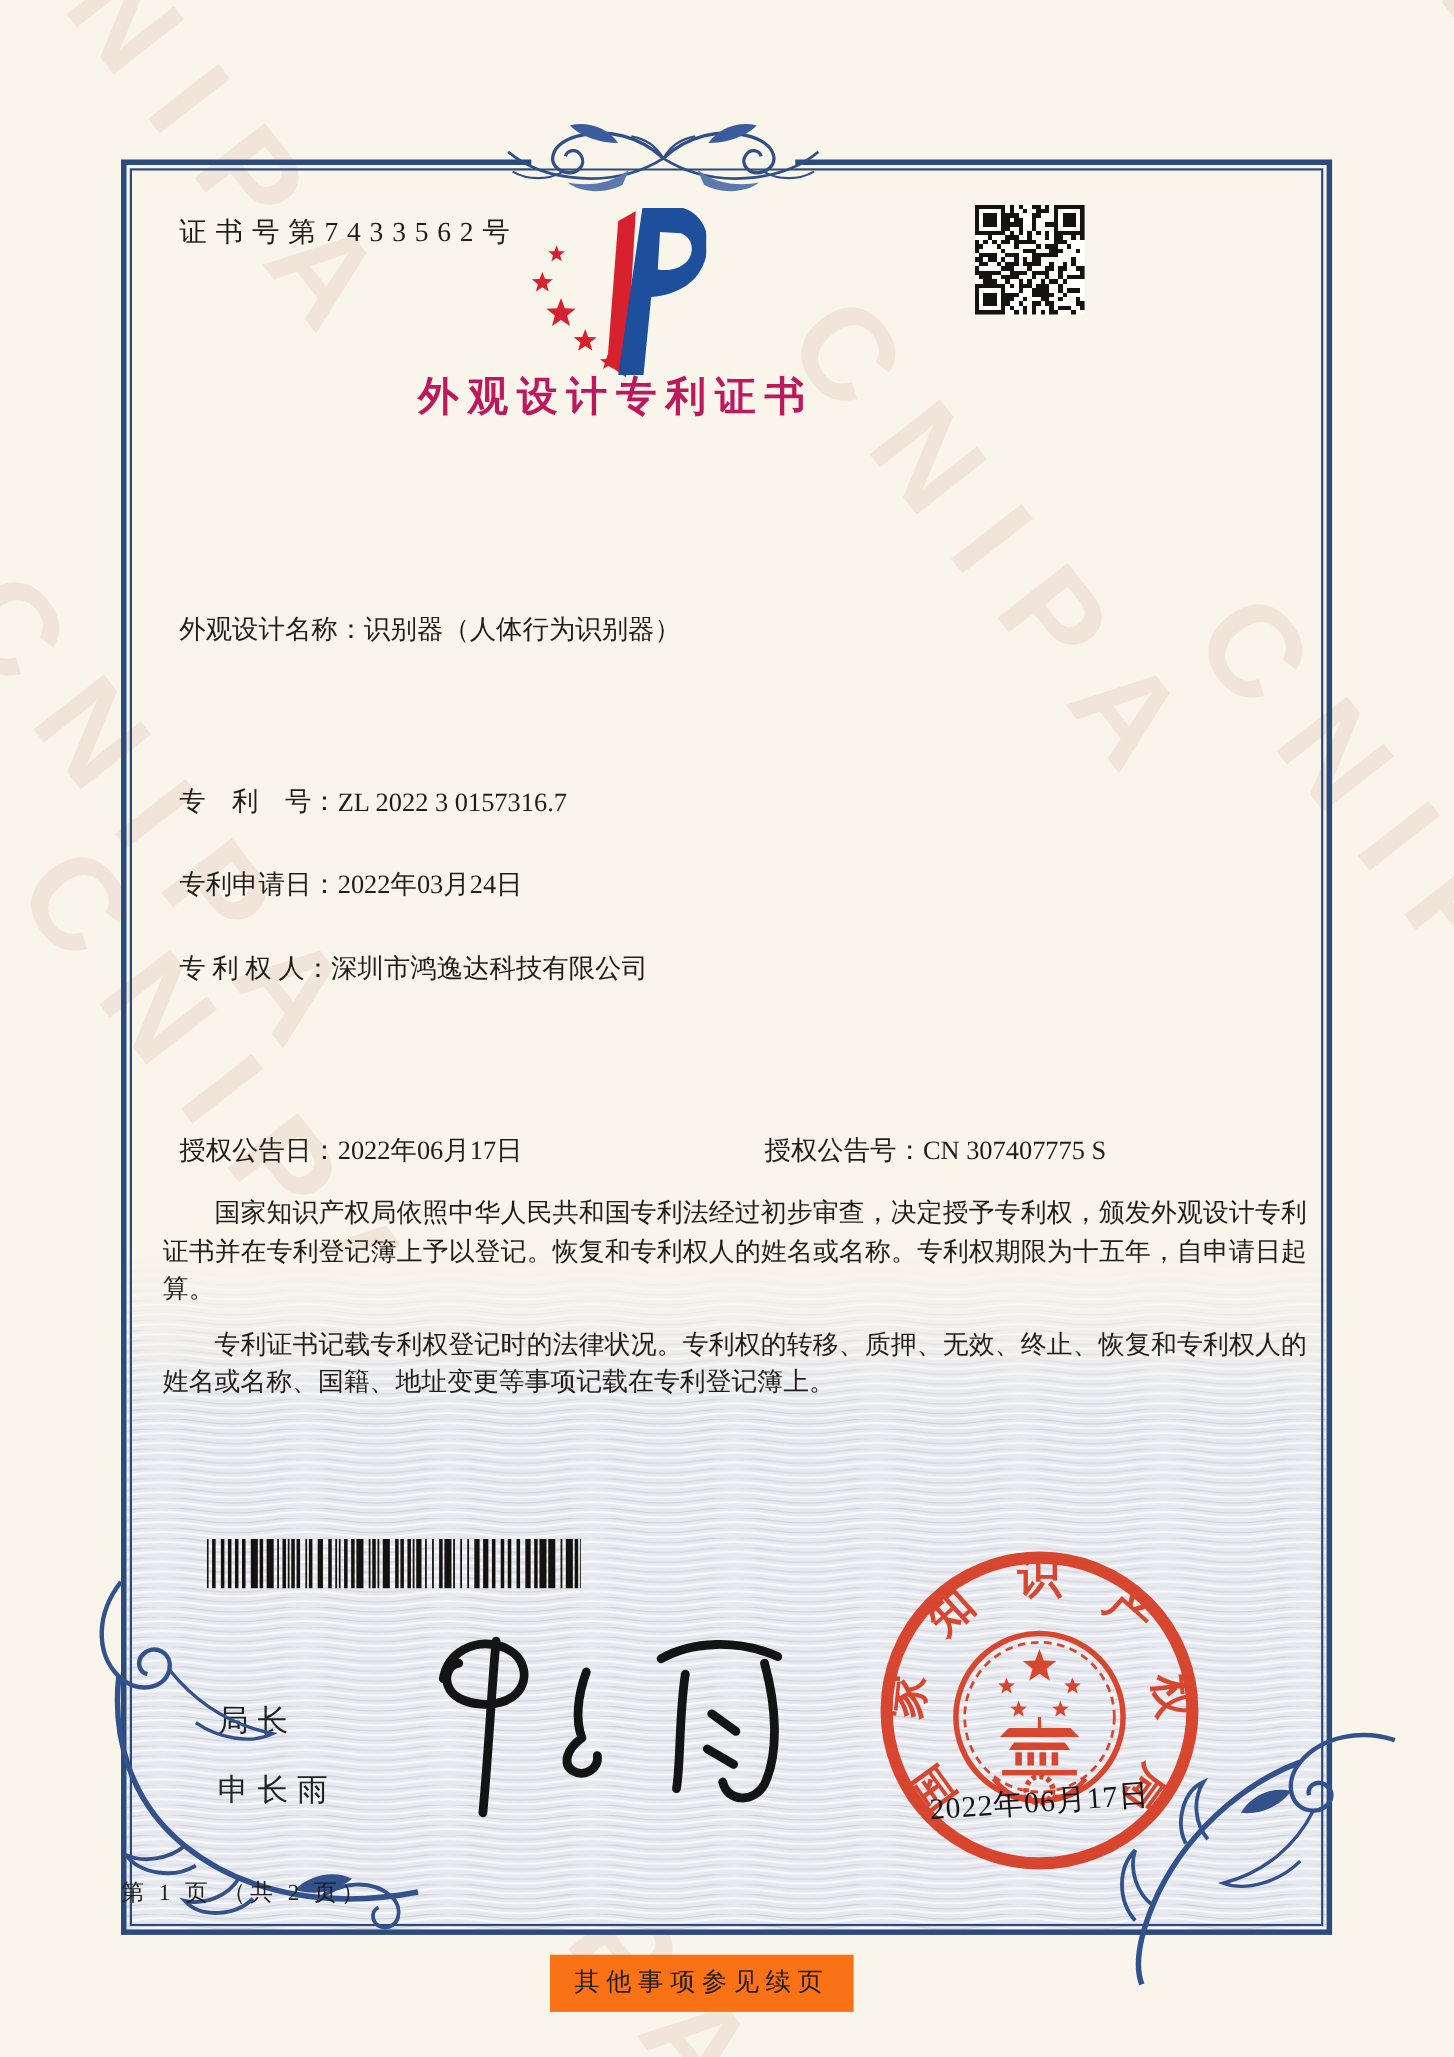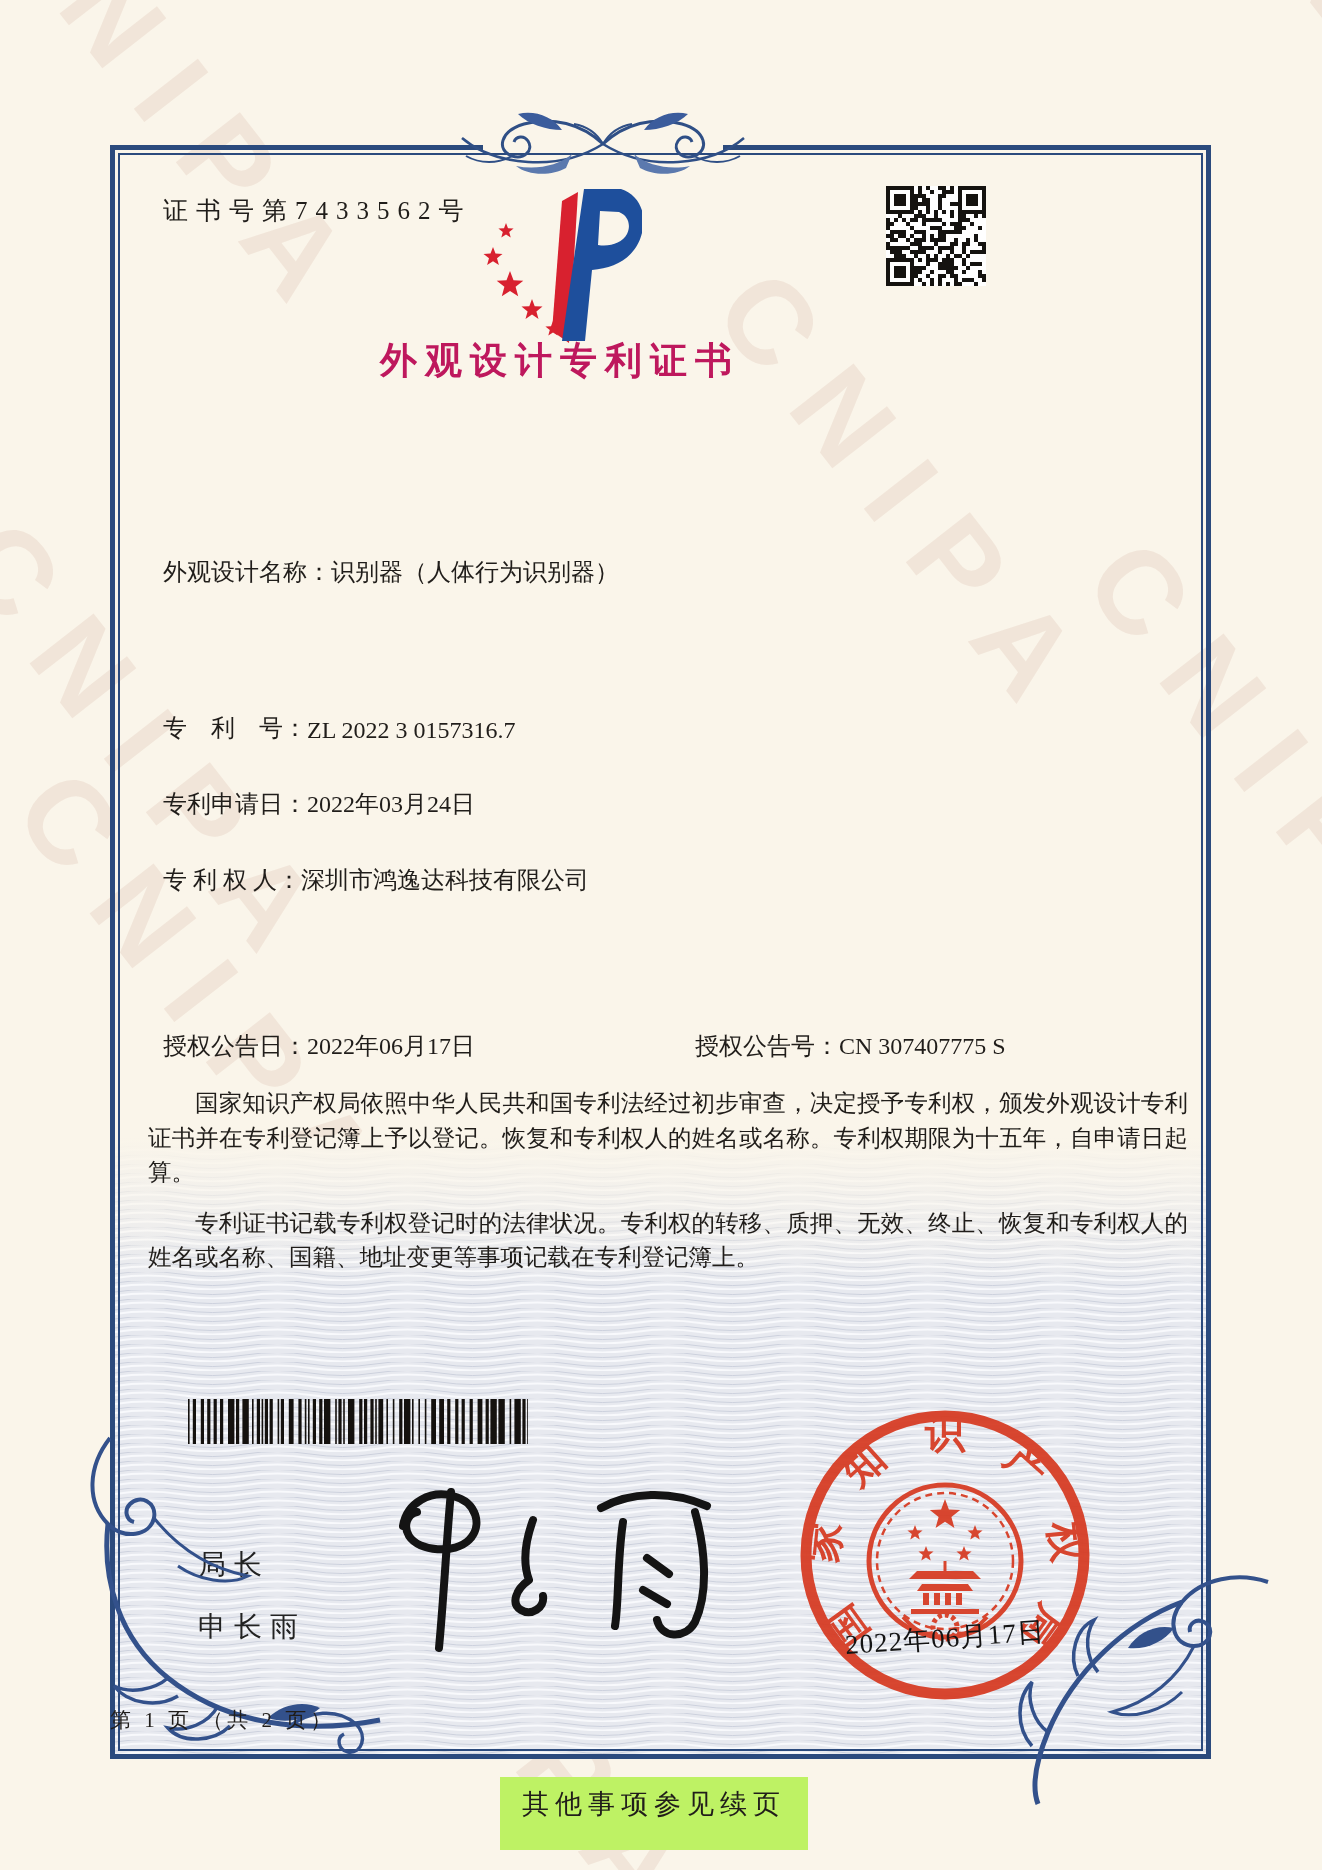--- a/index.html
+++ b/index.html
@@ -42,22 +42,22 @@
           letter-spacing:8px;color:#222;}
 
   .seal-date{left:818px;top:1620px;width:254px;text-align:center;font-size:27px;
              letter-spacing:1px;color:#141414;transform:rotate(-4deg);z-index:5;}
   .ringtext text{font-family:"Liberation Serif","DejaVu Serif",serif;font-weight:bold;
                  font-size:40px;fill:#d6381f;}
 
   .footer-page{left:110px;top:1706px;width:1030px;text-align:left;font-size:21px;
                letter-spacing:4px;}
 
-  .cont-note{left:500px;top:1777px;background:#bef264;padding:9px 22px 28px;
-             font-size:27px;letter-spacing:6px;}
+  .cont-note{left:500px;top:1777px;background:#f97316;padding:9px 22px 12px;
+             font-size:23px;letter-spacing:6px;}
 
   svg{display:block;}
 </style>
 </head>
 <body>
 
 <div id="page">
 
   <span class="wm" style="left:-90px;top:30px">CNIPA</span>
   <span class="wm" style="left:1130px;top:-20px">CNIPA</span>

